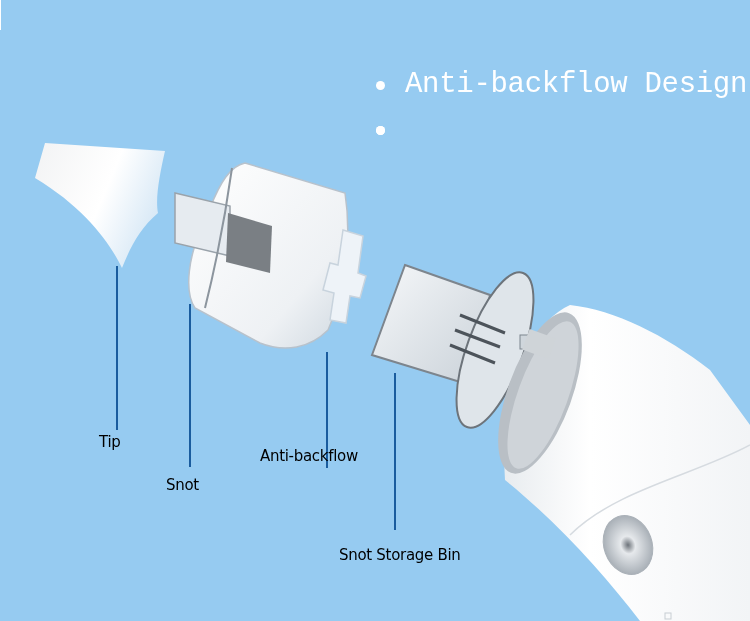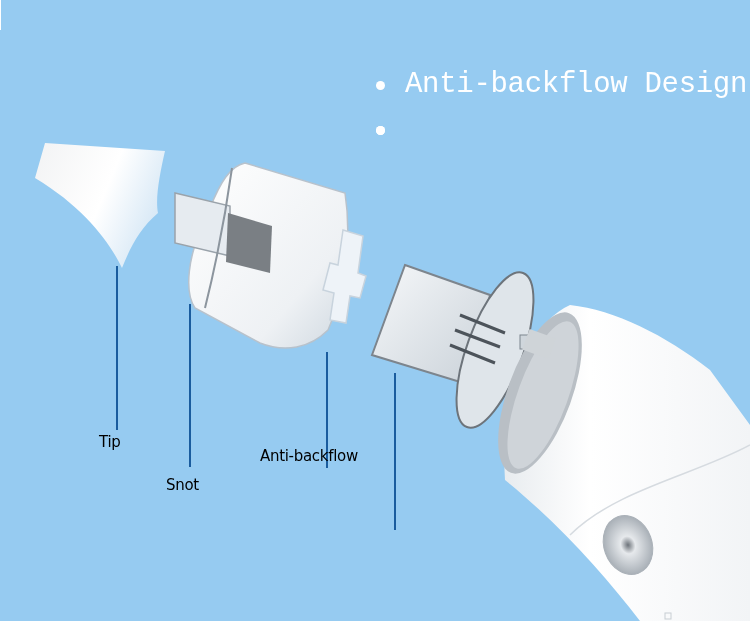--- a/index.html
+++ b/index.html
@@ -99,13 +99,14 @@
   </ul>
 
   <div class="leader" style="left:116px;top:266px;height:164px"></div>
   <div class="leader" style="left:189px;top:304px;height:163px"></div>
   <div class="leader" style="left:326px;top:352px;height:116px"></div>
   <div class="leader" style="left:394px;top:373px;height:157px"></div>
 
   <div class="label" style="left:99px;top:430px">Tip</div>
   <div class="label" style="left:166px;top:473px">Snot</div>
   <div class="label" style="left:260px;top:444px">Anti-backflow</div>
+  <div class="label" style="left:339px;top:543px">Snot Storage Bin</div>
 </div>
 
 </body></html>

